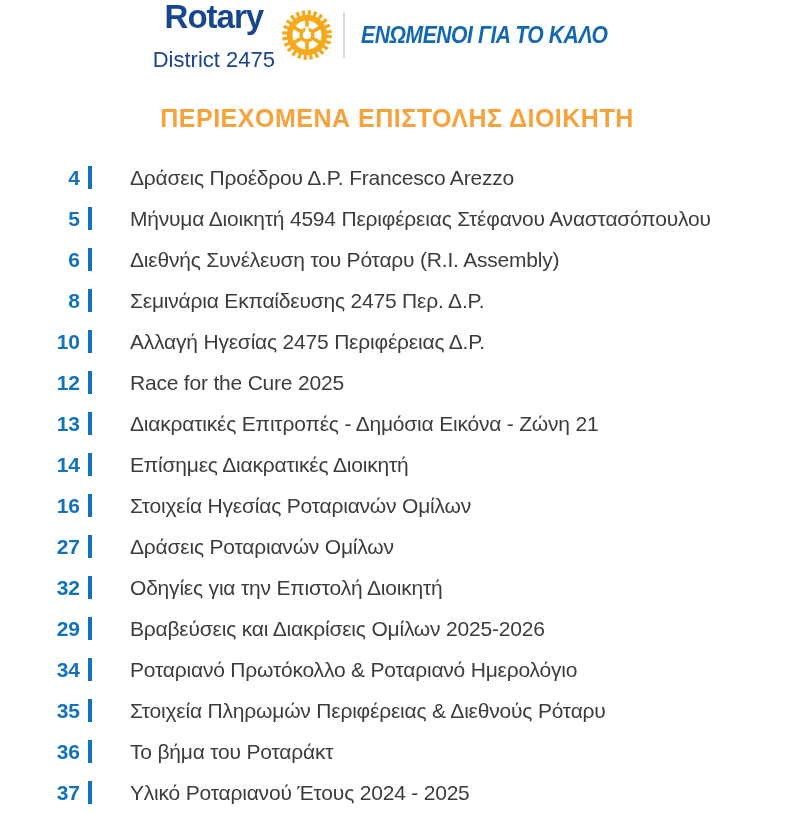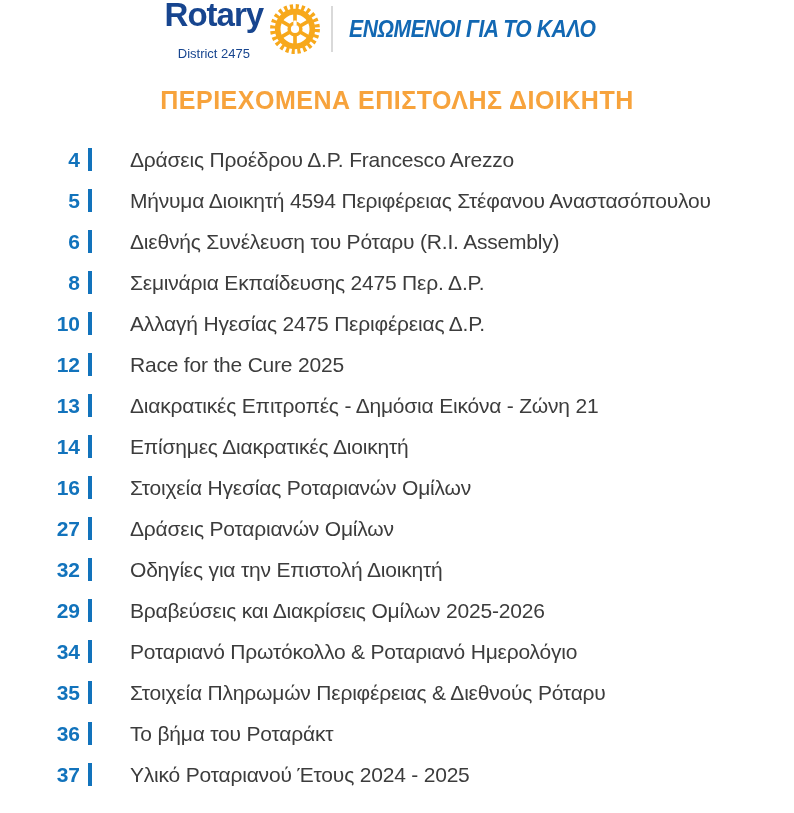--- a/index.html
+++ b/index.html
@@ -14,41 +14,42 @@
     height: 813px;
     background: #ffffff;
     overflow: hidden;
   }
 
   
   .header {
     display: flex;
     justify-content: center;
     align-items: center;
+    padding-top: 6px;
     height: 58px;
   }
   .logo-lockup {
     display: flex;
     align-items: center;
   }
   .logo-text {
     display: flex;
     flex-direction: column;
     align-items: center;
     line-height: 1;
   }
   .logo-brand {
     color: #17458F;
     font-size: 33px;
     font-weight: bold;
     letter-spacing: -1px;
   }
   .logo-district {
     color: #17458F;
-    font-size: 13px;
+    font-size: 22px;
     font-weight: 400;
     margin-top: 16px;
     letter-spacing: 0px;
   }
   .wheel {
     margin-left: 6px;
     width: 52px;
     height: 52px;
   }
   .header-divider {
@@ -63,21 +64,21 @@
     font-weight: bold;
     font-style: italic;
     letter-spacing: -0.5px;
     transform: scaleX(0.88);
     transform-origin: left center;
     white-space: nowrap;
   }
 
   
   .page-title {
-    margin-top: 28px;
+    margin-top: 40px;
     text-align: center;
     color: #F7A33C;
     font-size: 25px;
     font-weight: bold;
     letter-spacing: 0.5px;
   }
 
   
   .toc {
     margin-top: 24px;

